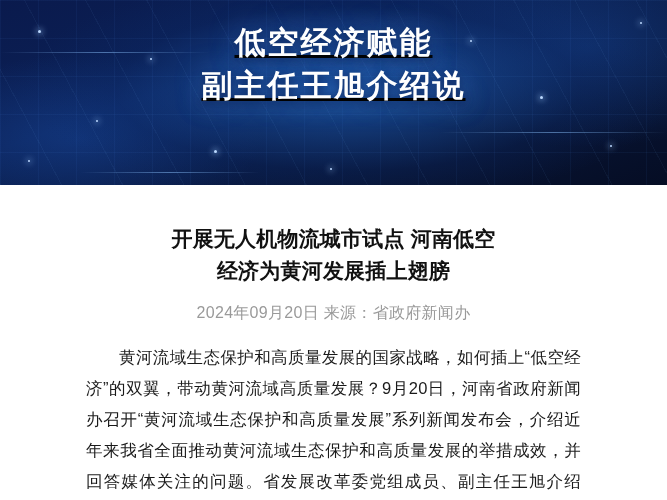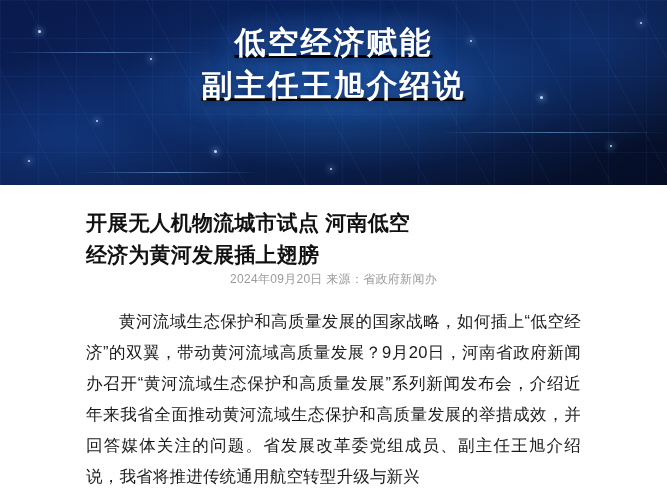--- a/index.html
+++ b/index.html
@@ -80,32 +80,32 @@
   .hero-line-2 { font-size: 31px; line-height: 44px; }
 
   
   .article {
     position: relative;
     padding: 22px 86px 0 86px;
     box-sizing: border-box;
     width: 667px;
   }
   .headline {
-    margin: 0;
+    margin: 16px;
     color: #111111;
     font-size: 21px;
     font-weight: bold;
     line-height: 32px;
-    text-align: left;
+    text-align: center;
     letter-spacing: 0.2px;
   }
   .meta {
     text-align: center;
     color: #9a9a9a;
-    font-size: 12px;
+    font-size: 16px;
     letter-spacing: 0.3px;
   }
   .body-text {
     margin-top: 18px;
     color: #1a1a1a;
     font-size: 16.5px;
     line-height: 31px;
     text-align: justify;
     text-indent: 2em;
     letter-spacing: 0.2px;

